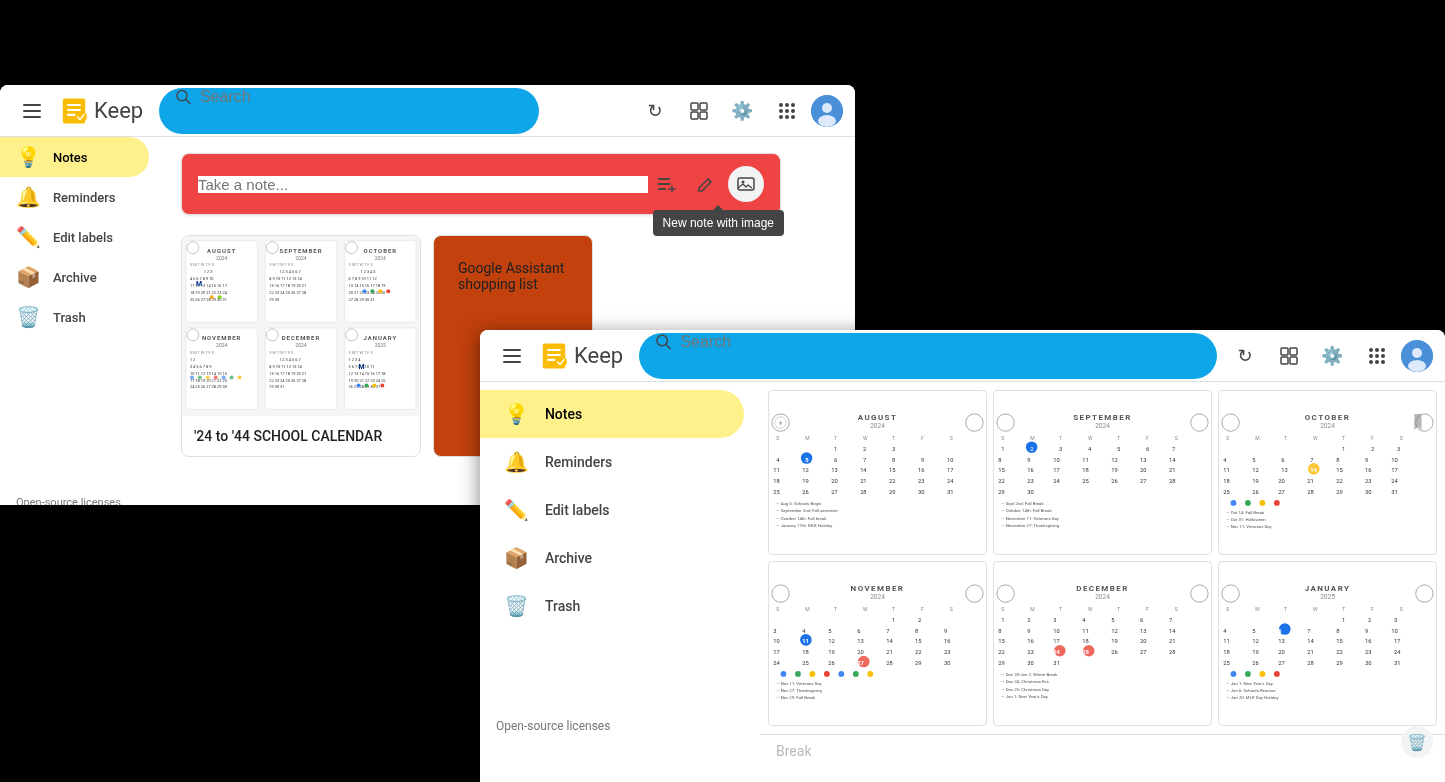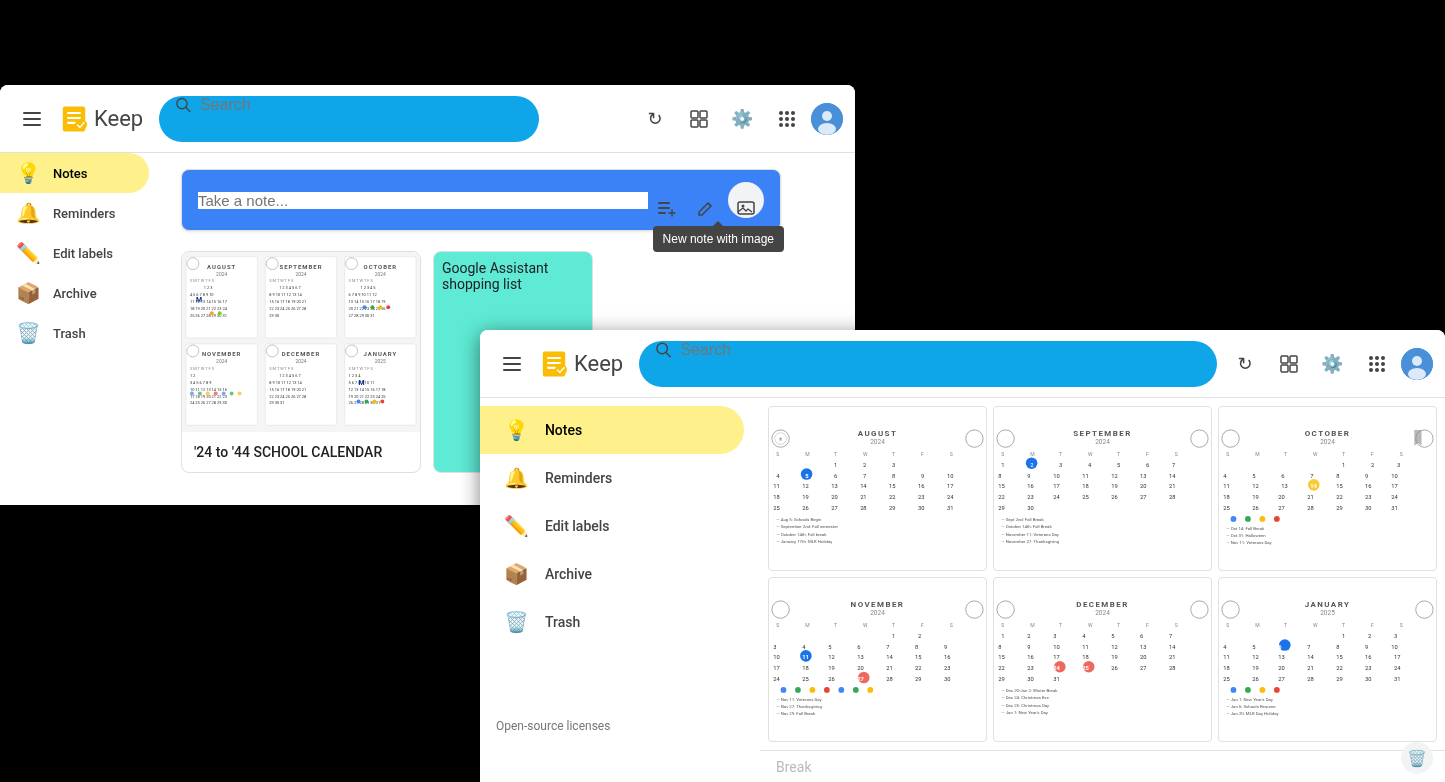--- a/index.html
+++ b/index.html
@@ -35,21 +35,21 @@
       background: #fff;
       border-radius: 8px 8px 0 0;
       overflow: hidden;
       box-shadow: 0 4px 20px rgba(0,0,0,0.5);
     }
 
     
     .header {
       display: flex;
       align-items: center;
-      height: 68px;
+      height: 52px;
       padding: 0 12px;
       background: #fff;
       border-bottom: 1px solid #e0e0e0;
       gap: 8px;
     }
 
     .menu-icon {
       width: 40px;
       height: 40px;
       display: flex;
@@ -175,42 +175,42 @@
 
     
     .note-input-bar {
       display: flex;
       align-items: center;
       border: 1px solid #e0e0e0;
       border-radius: 8px;
       padding: 12px 16px;
       margin-bottom: 20px;
       max-width: 600px;
-      background: #3b82f6;
+      background: #ef4444;
       box-shadow: 0 1px 3px rgba(0,0,0,0.1);
     }
 
     .note-input-bar input {
       flex: 1;
       border: none;
       outline: none;
       font-size: 16px;
       color: #777;
     }
 
     .note-input-actions {
       display: flex;
       gap: 4px;
     }
 
     .note-action-btn {
       width: 36px;
       height: 36px;
       display: flex;
-      align-items: flex-end;
+      align-items: center;
       justify-content: center;
       border-radius: 50%;
       cursor: pointer;
       color: #444;
       font-size: 18px;
       border: none;
       background: transparent;
       position: relative;
     }
     .note-action-btn.active-img {
@@ -272,23 +272,23 @@
       font-size: 14px;
       font-weight: 500;
       color: #202124;
     }
 
     
     .shopping-note {
       width: 160px;
       border: 1px solid #e0e0e0;
       border-radius: 8px;
-      padding: 8px;
+      padding: 24px;
       cursor: pointer;
-      background: #5eead4;
+      background: #c2410c;
     }
 
     .shopping-note-title {
       font-size: 14px;
       color: #202124;
     }
 
     .delete-btn {
       position: absolute;
       bottom: 12px;

